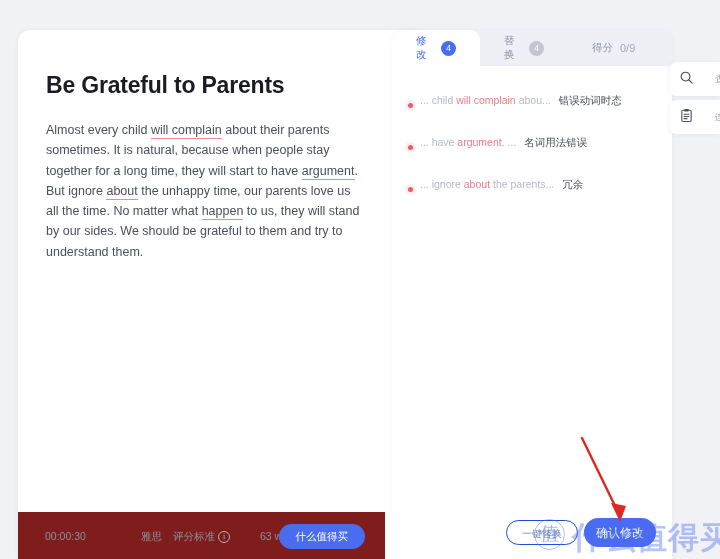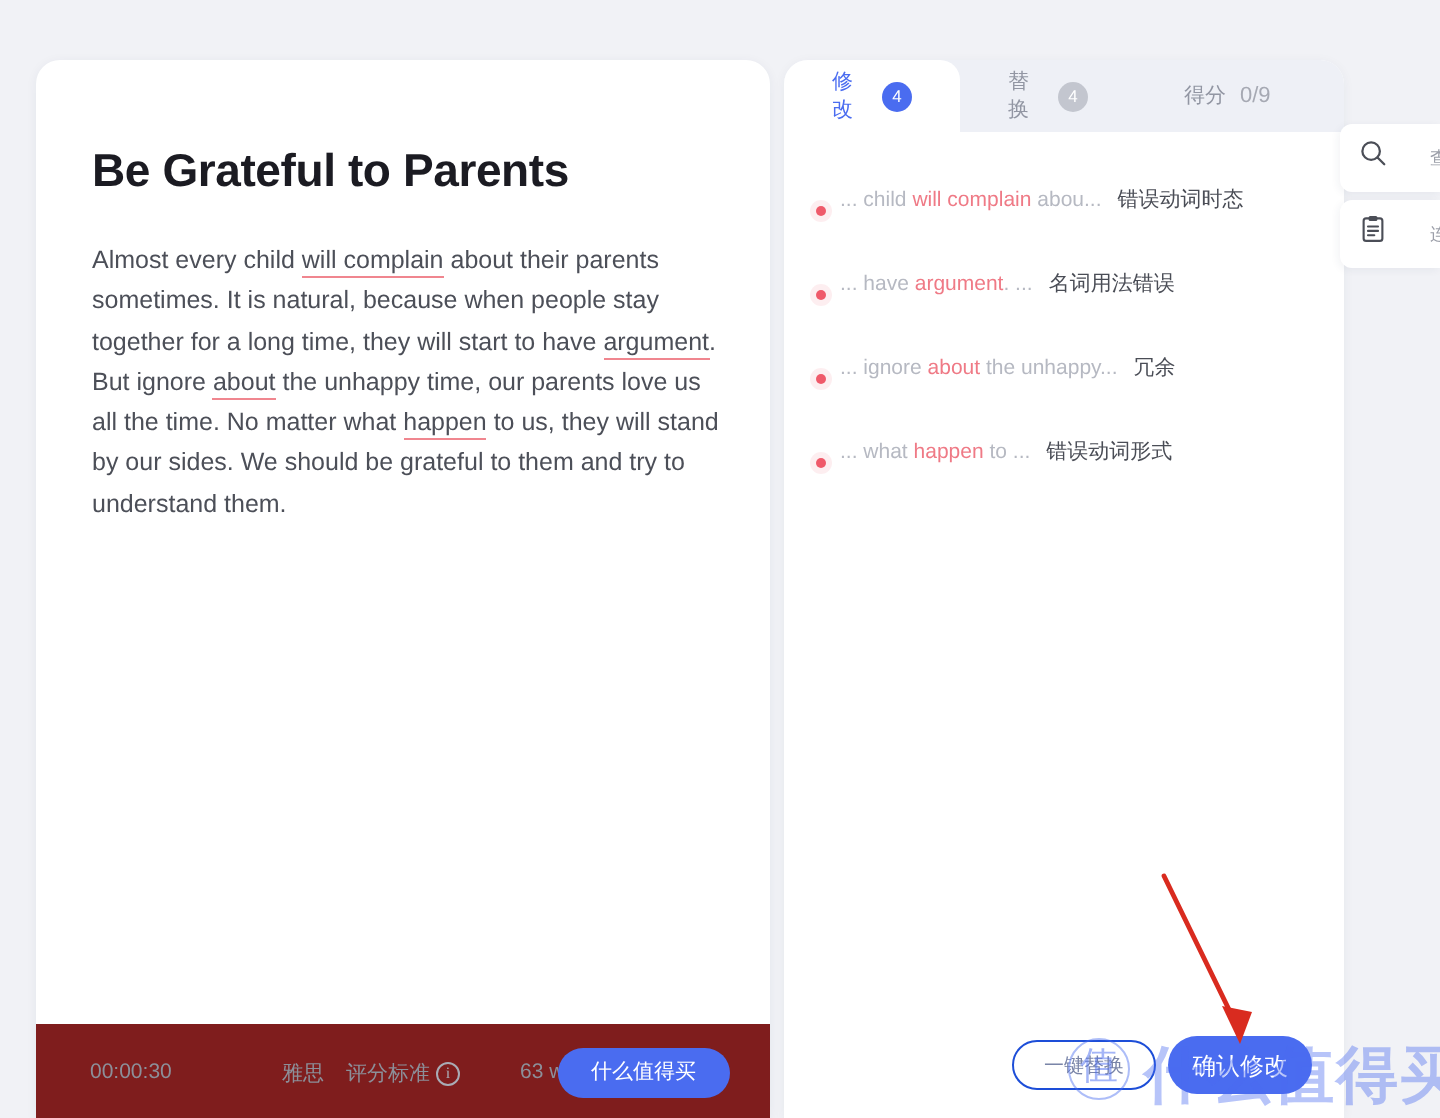--- a/index.html
+++ b/index.html
@@ -19,20 +19,21 @@
   #essay-card {
     position: absolute;
     left: 18px;
     top: 30px;
     width: 367px;
     height: 529px;
     background: #ffffff;
     border-radius: 12px 12px 0 0;
     box-shadow: 0 1px 6px rgba(40,50,80,0.06);
     overflow: hidden;
+    padding-left: 48px;
   }
   #essay-title {
     position: absolute;
     left: 28px;
     top: 42px;
     font-size: 23px;
     font-weight: bold;
     color: #1b1b22;
     letter-spacing: -0.2px;
   }
@@ -358,27 +359,22 @@
         <span class="sug-snippet"><span>... child </span><span class="hl">will complain</span><span> abou...</span></span>
         <span class="sug-tag">错误动词时态</span>
       </div>
       <div class="suggestion-item">
         <span class="sug-dot"></span>
         <span class="sug-snippet"><span>... have </span><span class="hl">argument</span><span>. ...</span></span>
         <span class="sug-tag">名词用法错误</span>
       </div>
       <div class="suggestion-item">
         <span class="sug-dot"></span>
-        <span class="sug-snippet"><span>... ignore </span><span class="hl">about</span><span> the unhappy...</span></span>
+        <span class="sug-snippet"><span>... ignore </span><span class="hl">about</span><span> the parents...</span></span>
         <span class="sug-tag">冗余</span>
-      </div>
-      <div class="suggestion-item">
-        <span class="sug-dot"></span>
-        <span class="sug-snippet"><span>... what </span><span class="hl">happen</span><span> to ...</span></span>
-        <span class="sug-tag">错误动词形式</span>
       </div>
     </div>
 
   <div id="panel-footer">
     <button id="replace-all-button">一键替换</button>
     <button id="confirm-button">确认修改</button>
   </div>
 </div>
 
 <div class="tool-button" id="tool-search">

